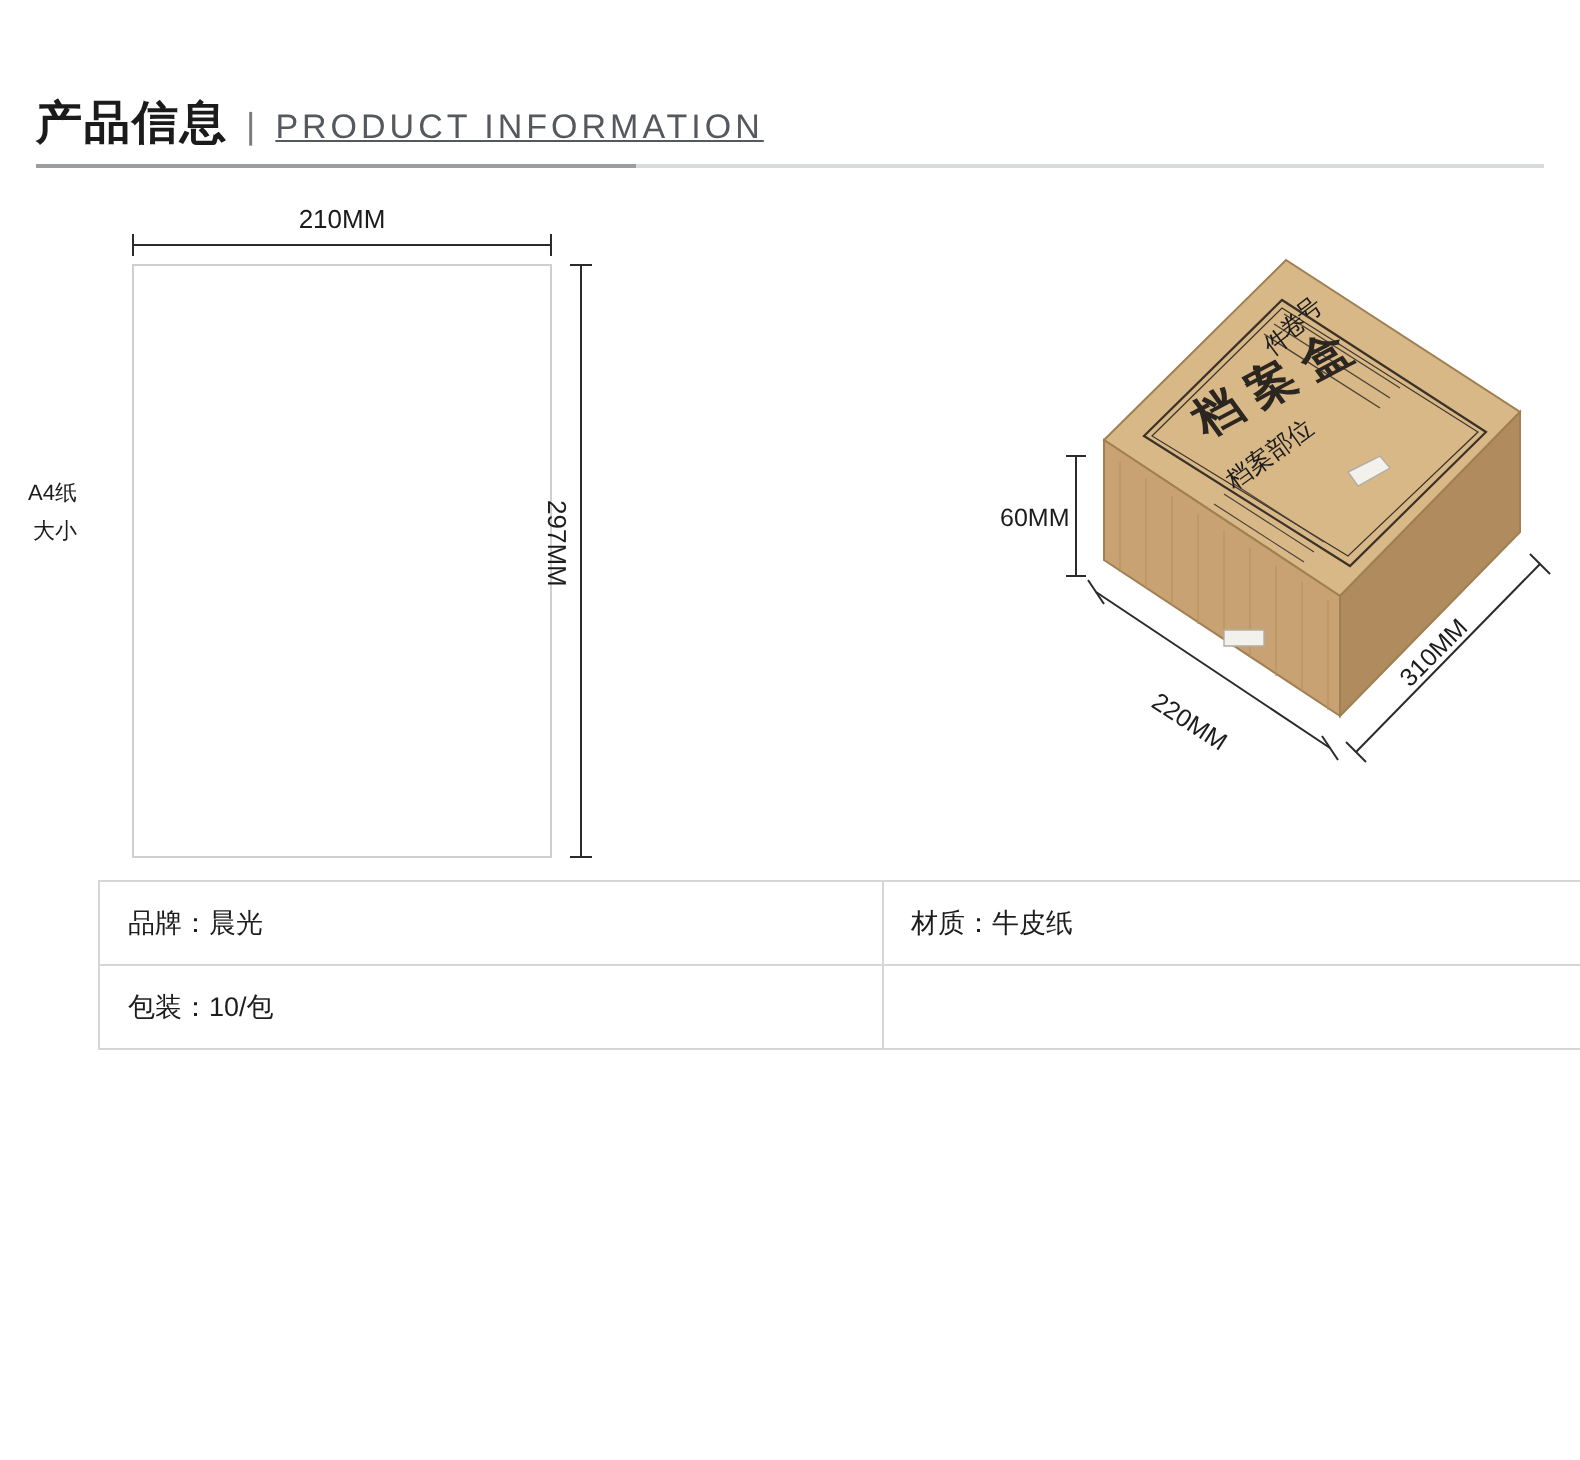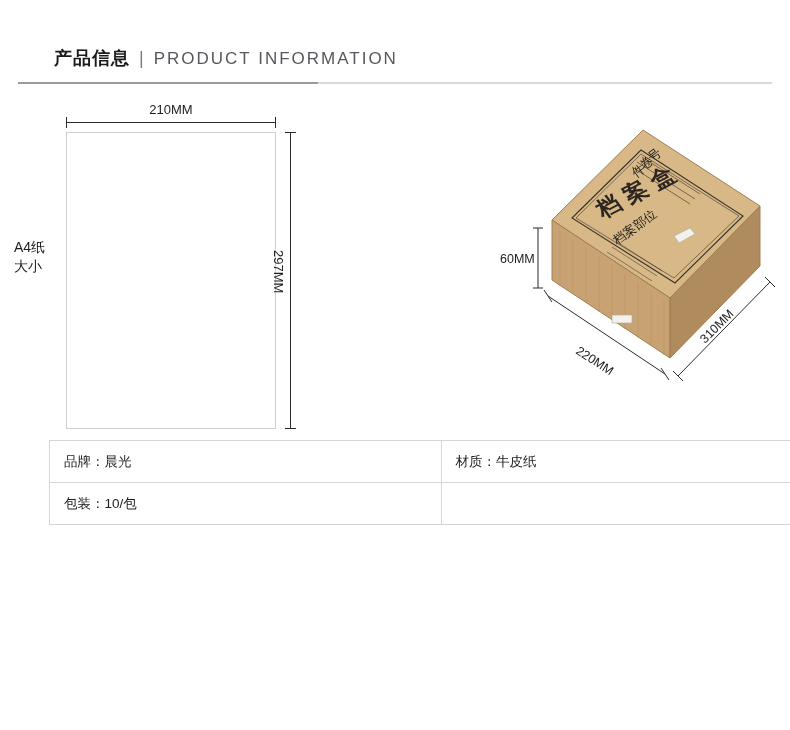--- a/index.html
+++ b/index.html
@@ -22,38 +22,38 @@
     left: 18px;
     top: 46px;
     width: 754px;
   }
   .header-row {
     display: flex;
     align-items: baseline;
     padding-bottom: 8px;
   }
   .header-cn {
-    font-size: 18px;
+    font-size: 23px;
     font-weight: bold;
     color: #1b1b1b;
     letter-spacing: 1px;
-    margin-left: 36px;
   }
   .header-sep {
     display: inline-block;
     margin: 0 10px 0 9px;
     color: #7a7a7a;
     font-size: 18px;
     font-weight: 300;
   }
   .header-en {
     font-size: 17px;
     color: #55585c;
     letter-spacing: 2.0px;
     font-weight: 400;
+    text-decoration: underline;
   }
   .header-rule {
     position: absolute;
     left: 0;
     top: 36px;
     width: 754px;
     height: 2px;
     background: #d9dadc;
   }
   .header-rule-dark {
@@ -82,24 +82,25 @@
     width: 210px;
     height: 297px;
     background: #ffffff;
     border: 1px solid #cfcfcf;
     box-sizing: border-box;
   }
   .a4-label {
     position: absolute;
     left: 14px;
     top: 138px;
-    font-size: 14px;
+    font-size: 11px;
     line-height: 19px;
     color: #1c1c1c;
     white-space: pre-line;
+    text-align: right;
   }
 
   
   .dim-top {
     position: absolute;
     left: 66px;
     top: 22px;
     width: 210px;
     height: 1px;
     background: #2b2b2b;

